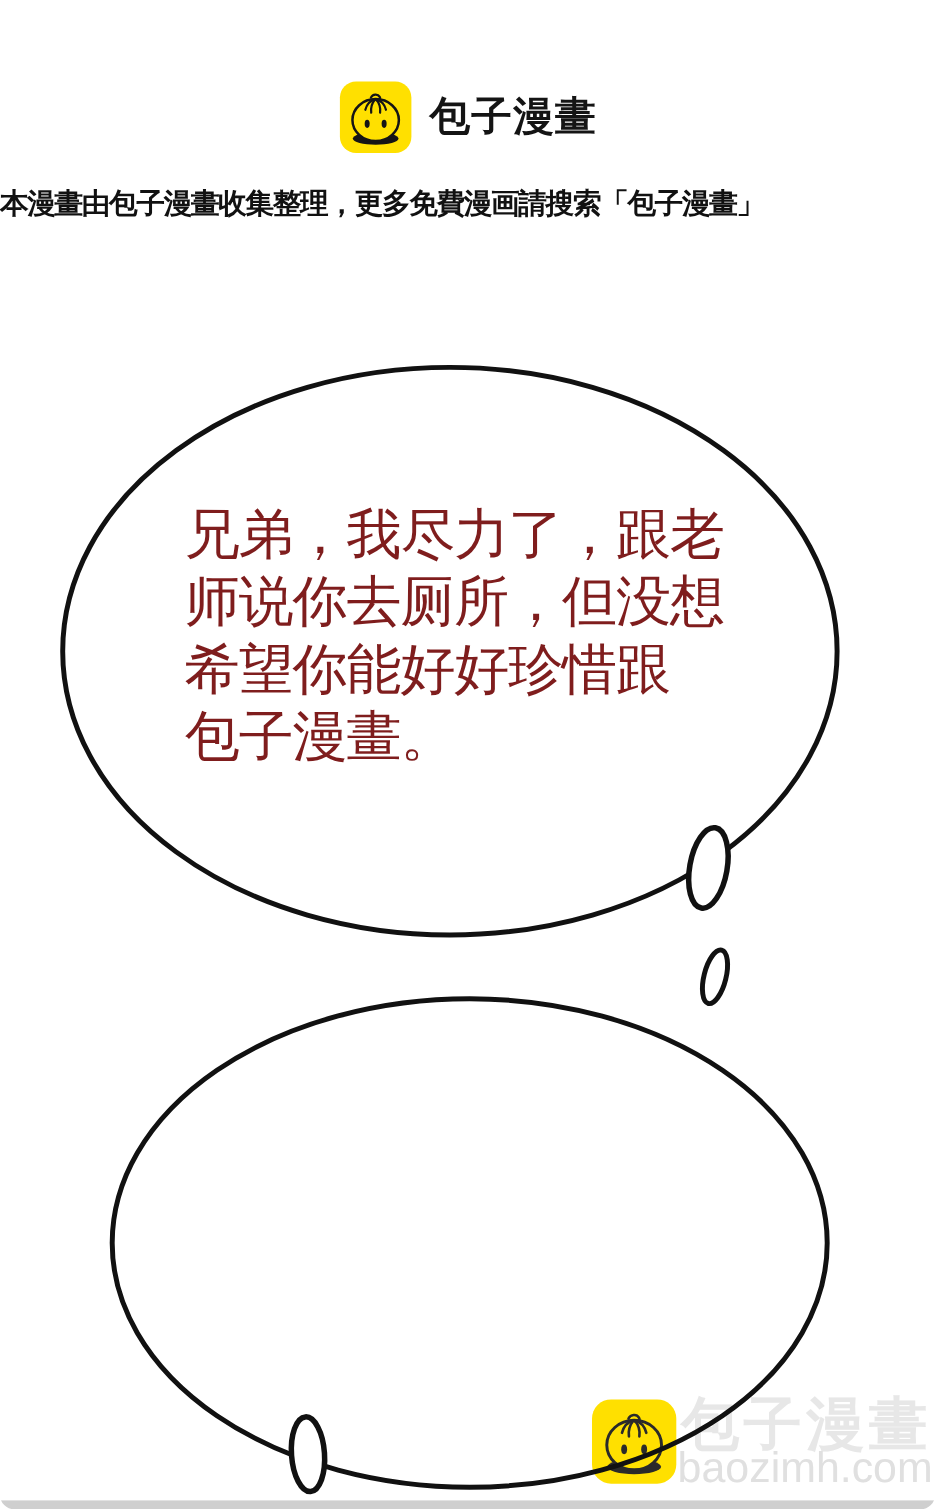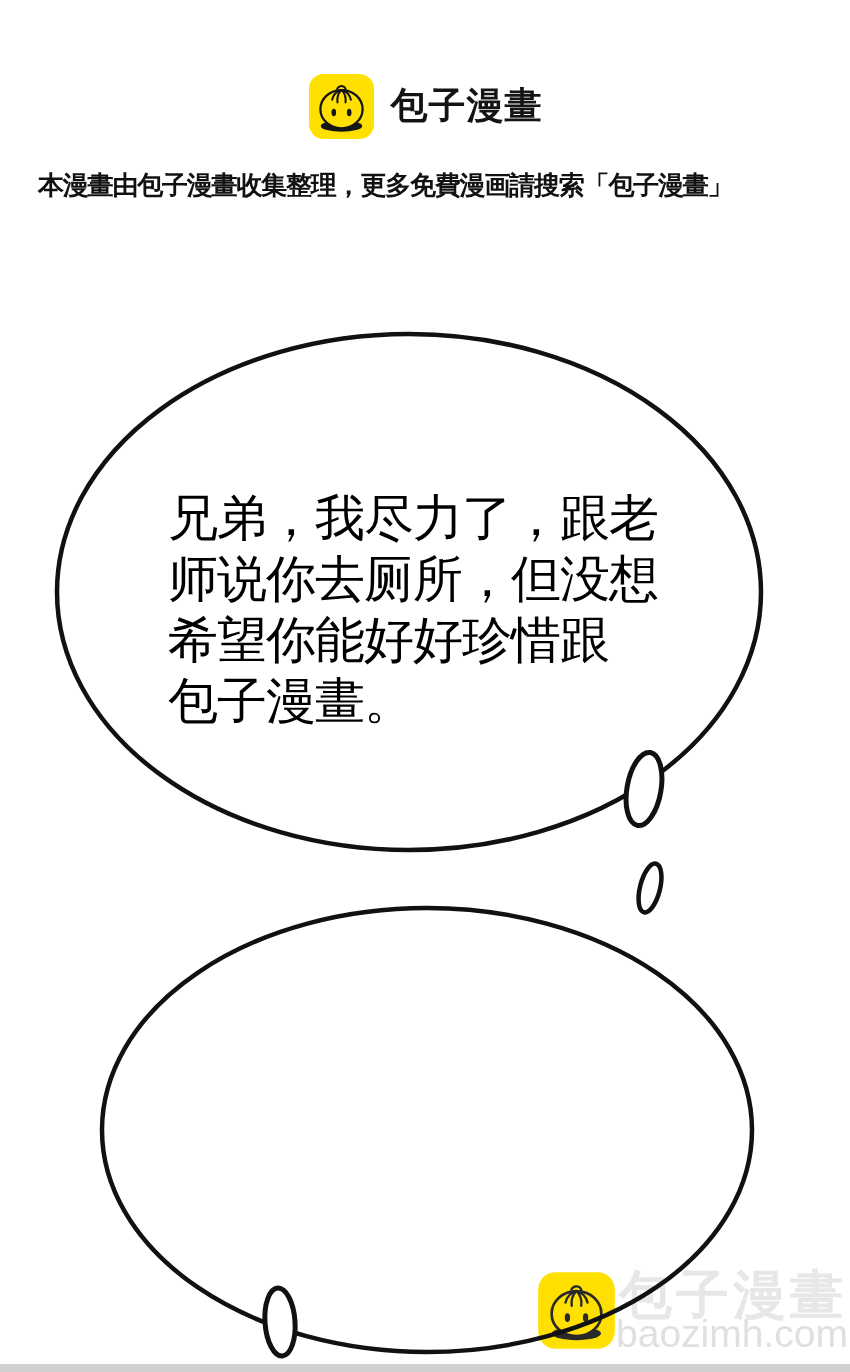--- a/index.html
+++ b/index.html
@@ -7,20 +7,21 @@
     padding: 0;
     background: #ffffff;
     font-family: "Liberation Sans", sans-serif;
   }
   .page {
     position: relative;
     width: 850px;
     height: 1372px;
     background: #ffffff;
     overflow: hidden;
+    border-radius: 13px;
   }
   
   .header {
     position: absolute;
     left: 0; top: 72px;
     width: 850px; height: 68px;
     display: flex;
     justify-content: center;
     align-items: center;
     gap: 16px;
@@ -38,36 +39,34 @@
     position: absolute;
     left: 0; top: 168px;
     width: 672px;
     text-align: right;
     font-size: 26px;
     font-weight: 700;
     letter-spacing: -1.2px;
     color: #111111;
     z-index: 5;
     white-space: nowrap;
-    margin-left: 38px;
   }
   
   .art {
     position: absolute;
     left: 0; top: 0;
     z-index: 1;
   }
   .art text { font-family: "Liberation Sans", sans-serif; }
   
   .bubble-text {
     position: absolute;
-    color: #000000;
+    color: #7f1d1d;
     z-index: 4;
     white-space: nowrap;
-    margin-top: 32px;
   }
   .bubble-text-1 {
     left: 168px; top: 456px;
     font-size: 50px;
     line-height: 61px;
     letter-spacing: -1px;
   }
   .bubble-text-2 {
     left: 195px; top: 1051px;
     font-size: 50px;

